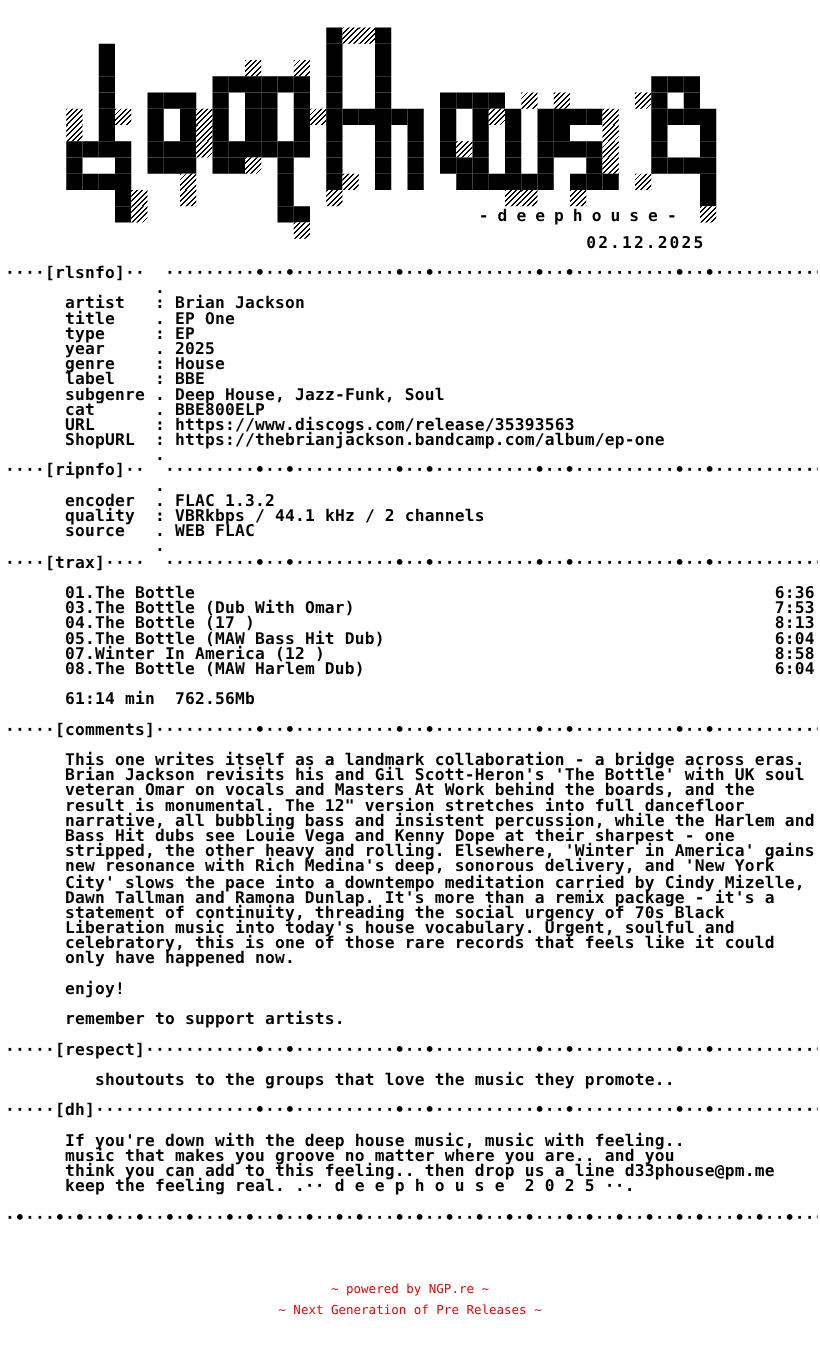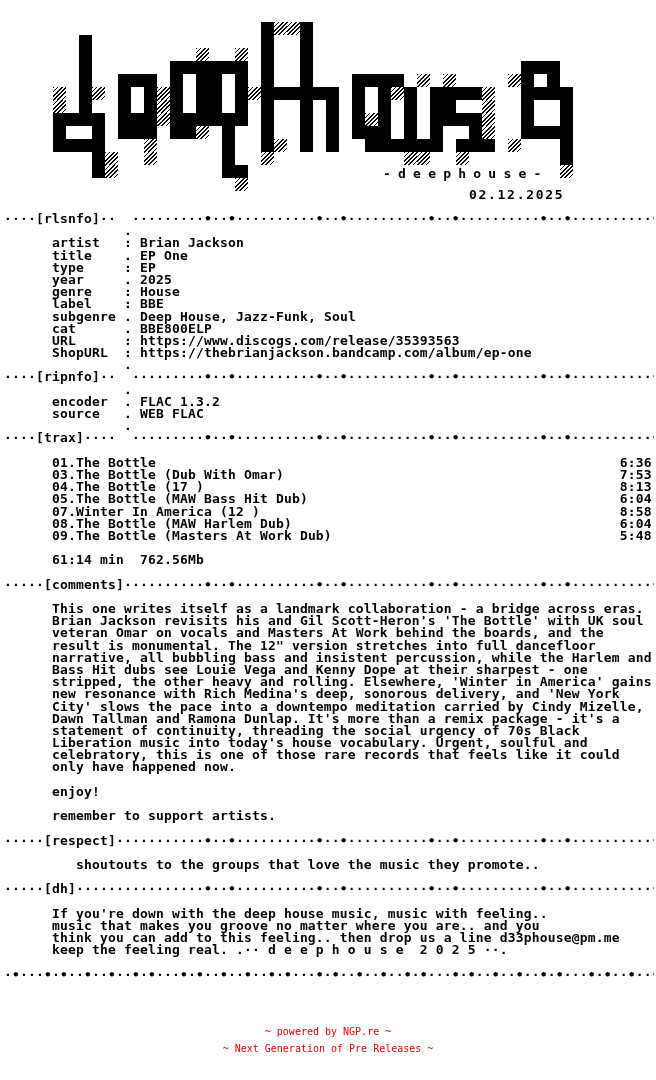--- a/index.html
+++ b/index.html
@@ -233,31 +233,31 @@
     <div class="line">      <span>genre    </span>: <span>House</span></div>
     <div class="line">      <span>label    </span>: <span>BBE</span></div>
     <div class="line">      <span>subgenre </span>. <span>Deep House, Jazz-Funk, Soul</span></div>
     <div class="line">      <span>cat      </span>. <span>BBE800ELP</span></div>
     <div class="line">      <span>URL      </span>: <span class="url">https://www.discogs.com/release/35393563</span></div>
     <div class="line">      <span>ShopURL  </span>: <span class="url">https://thebrianjackson.bandcamp.com/album/ep-one</span></div>
     <div class="line">               .</div>
     <div class="line">····[ripnfo]··  ·········•··•··········•··•··········•··•··········•··•··········•··•····</div>
     <div class="line">               .</div>
     <div class="line">      <span>encoder  </span>. <span>FLAC 1.3.2</span></div>
+    <div class="line">      <span>quality  </span>: <span>VBRkbps / 44.1 kHz / 2 channels</span></div>
     <div class="line">      <span>source   </span>. <span>WEB FLAC</span></div>
     <div class="line">               .</div>
     <div class="line">····[trax]····  ·········•··•··········•··•··········•··•··········•··•··········•··•····</div>
     <div class="line"></div>
     <div class="line">      <span>01.The Bottle                                                          </span><span>6:36</span></div>
     <div class="line">      <span>03.The Bottle (Dub With Omar)                                          </span><span>7:53</span></div>
     <div class="line">      <span>04.The Bottle (17 )                                                    </span><span>8:13</span></div>
     <div class="line">      <span>05.The Bottle (MAW Bass Hit Dub)                                       </span><span>6:04</span></div>
     <div class="line">      <span>07.Winter In America (12 )                                             </span><span>8:58</span></div>
     <div class="line">      <span>08.The Bottle (MAW Harlem Dub)                                         </span><span>6:04</span></div>
-    <div class="line">      <span>09.The Bottle (Masters At Work Dub)                                    </span><span>5:48</span></div>
     <div class="line"></div>
     <div class="line">      <span>61:14 min</span>  <span>762.56Mb</span></div>
     <div class="line"></div>
     <div class="line">·····[comments]··········•··•··········•··•··········•··•··········•··•··········•··•····</div>
     <div class="line"></div>
     <div class="line">      This one writes itself as a landmark collaboration - a bridge across eras.</div>
     <div class="line">      Brian Jackson revisits his and Gil Scott-Heron's 'The Bottle' with UK soul</div>
     <div class="line">      veteran Omar on vocals and Masters At Work behind the boards, and the</div>
     <div class="line">      result is monumental. The 12" version stretches into full dancefloor</div>
     <div class="line">      narrative, all bubbling bass and insistent percussion, while the Harlem and</div>

